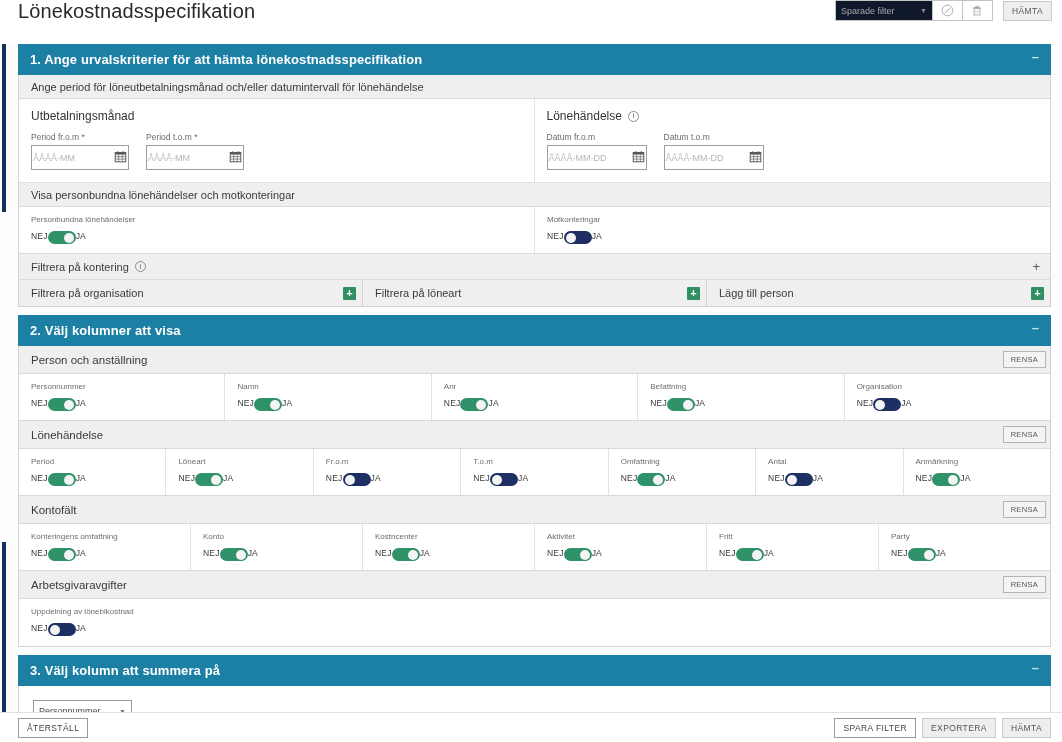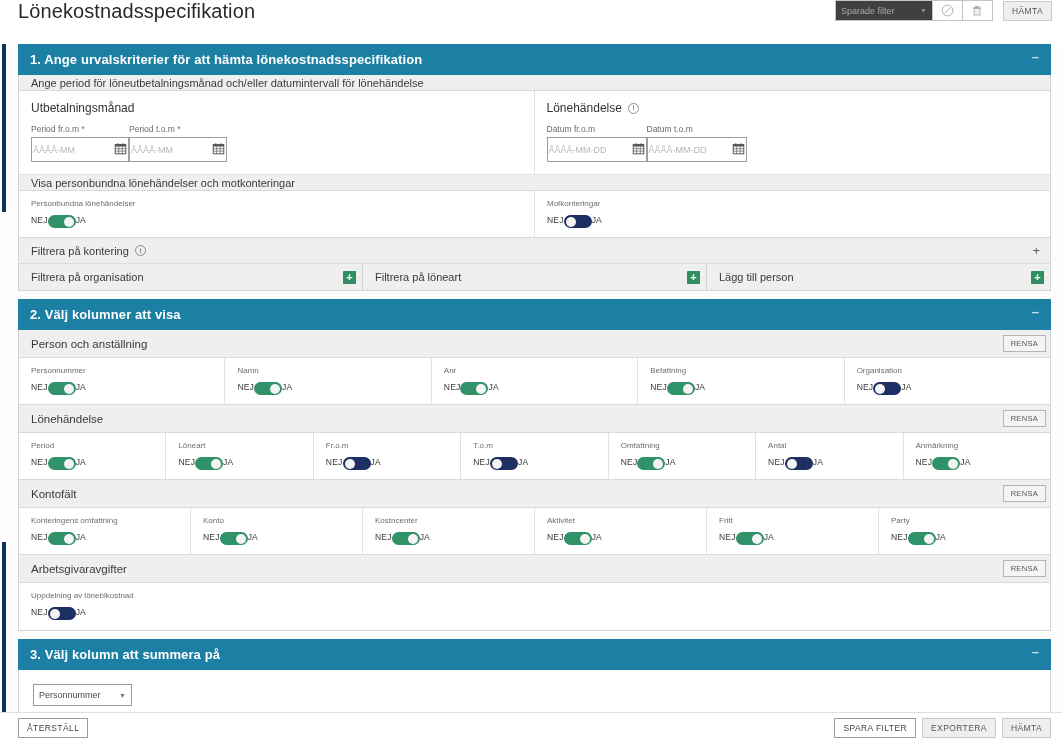--- a/index.html
+++ b/index.html
@@ -49,21 +49,21 @@
   }
   .topbar-right {
     margin-left: auto;
     display: flex;
     align-items: center;
     gap: 0;
   }
   .saved-filter-select {
     width: 98px; height: 21px;
     border: 1px solid #c4c4c4;
-    background: #404040;
+    background: #0f172a;
     display: flex; align-items: center;
     padding: 0 5px;
     font-size: 9px;
     color: #a8a8a8;
     position: relative;
   }
   .saved-filter-select .caret {
     margin-left: auto;
     font-size: 7px;
     color: #8a8a8a;
@@ -115,21 +115,21 @@
   .section-header .collapse {
     margin-left: auto;
     font-size: 13px;
     line-height: 1;
     color: #bfe2ef;
     padding-bottom: 6px;
   }
   .subheader {
     background: #efefef;
     border-bottom: 1px solid #d9d9d9;
-    height: 16px;
+    height: 24px;
     display: flex;
     align-items: center;
     padding: 0 0 0 12px;
     font-size: 11px;
     color: #3a3a3a;
     position: relative;
   }
   .subheader.tall { height: 28px; font-size: 11.5px; }
   .subheader .rensa-wrap {
     margin-left: auto;
@@ -164,21 +164,21 @@
     padding: 10px 0 12px 12px;
     border-bottom: 1px solid #e2e2e2;
   }
   .date-block:first-child { border-right: 1px solid #e2e2e2; }
   .block-title {
     font-size: 12px;
     color: #333;
     margin-bottom: 9px;
     display: flex; align-items: center; text-align: center;
   }
-  .fields { display: flex; }
+  .fields { display: flex; gap: 17px; }
   .field-label {
     font-size: 8.5px;
     color: #6a6a6a;
     margin-bottom: 3px;
     white-space: nowrap;
   }
   .date-input {
     width: 98px; height: 25px;
     border: 1px solid #9e9e9e;
     background: #ffffff;

